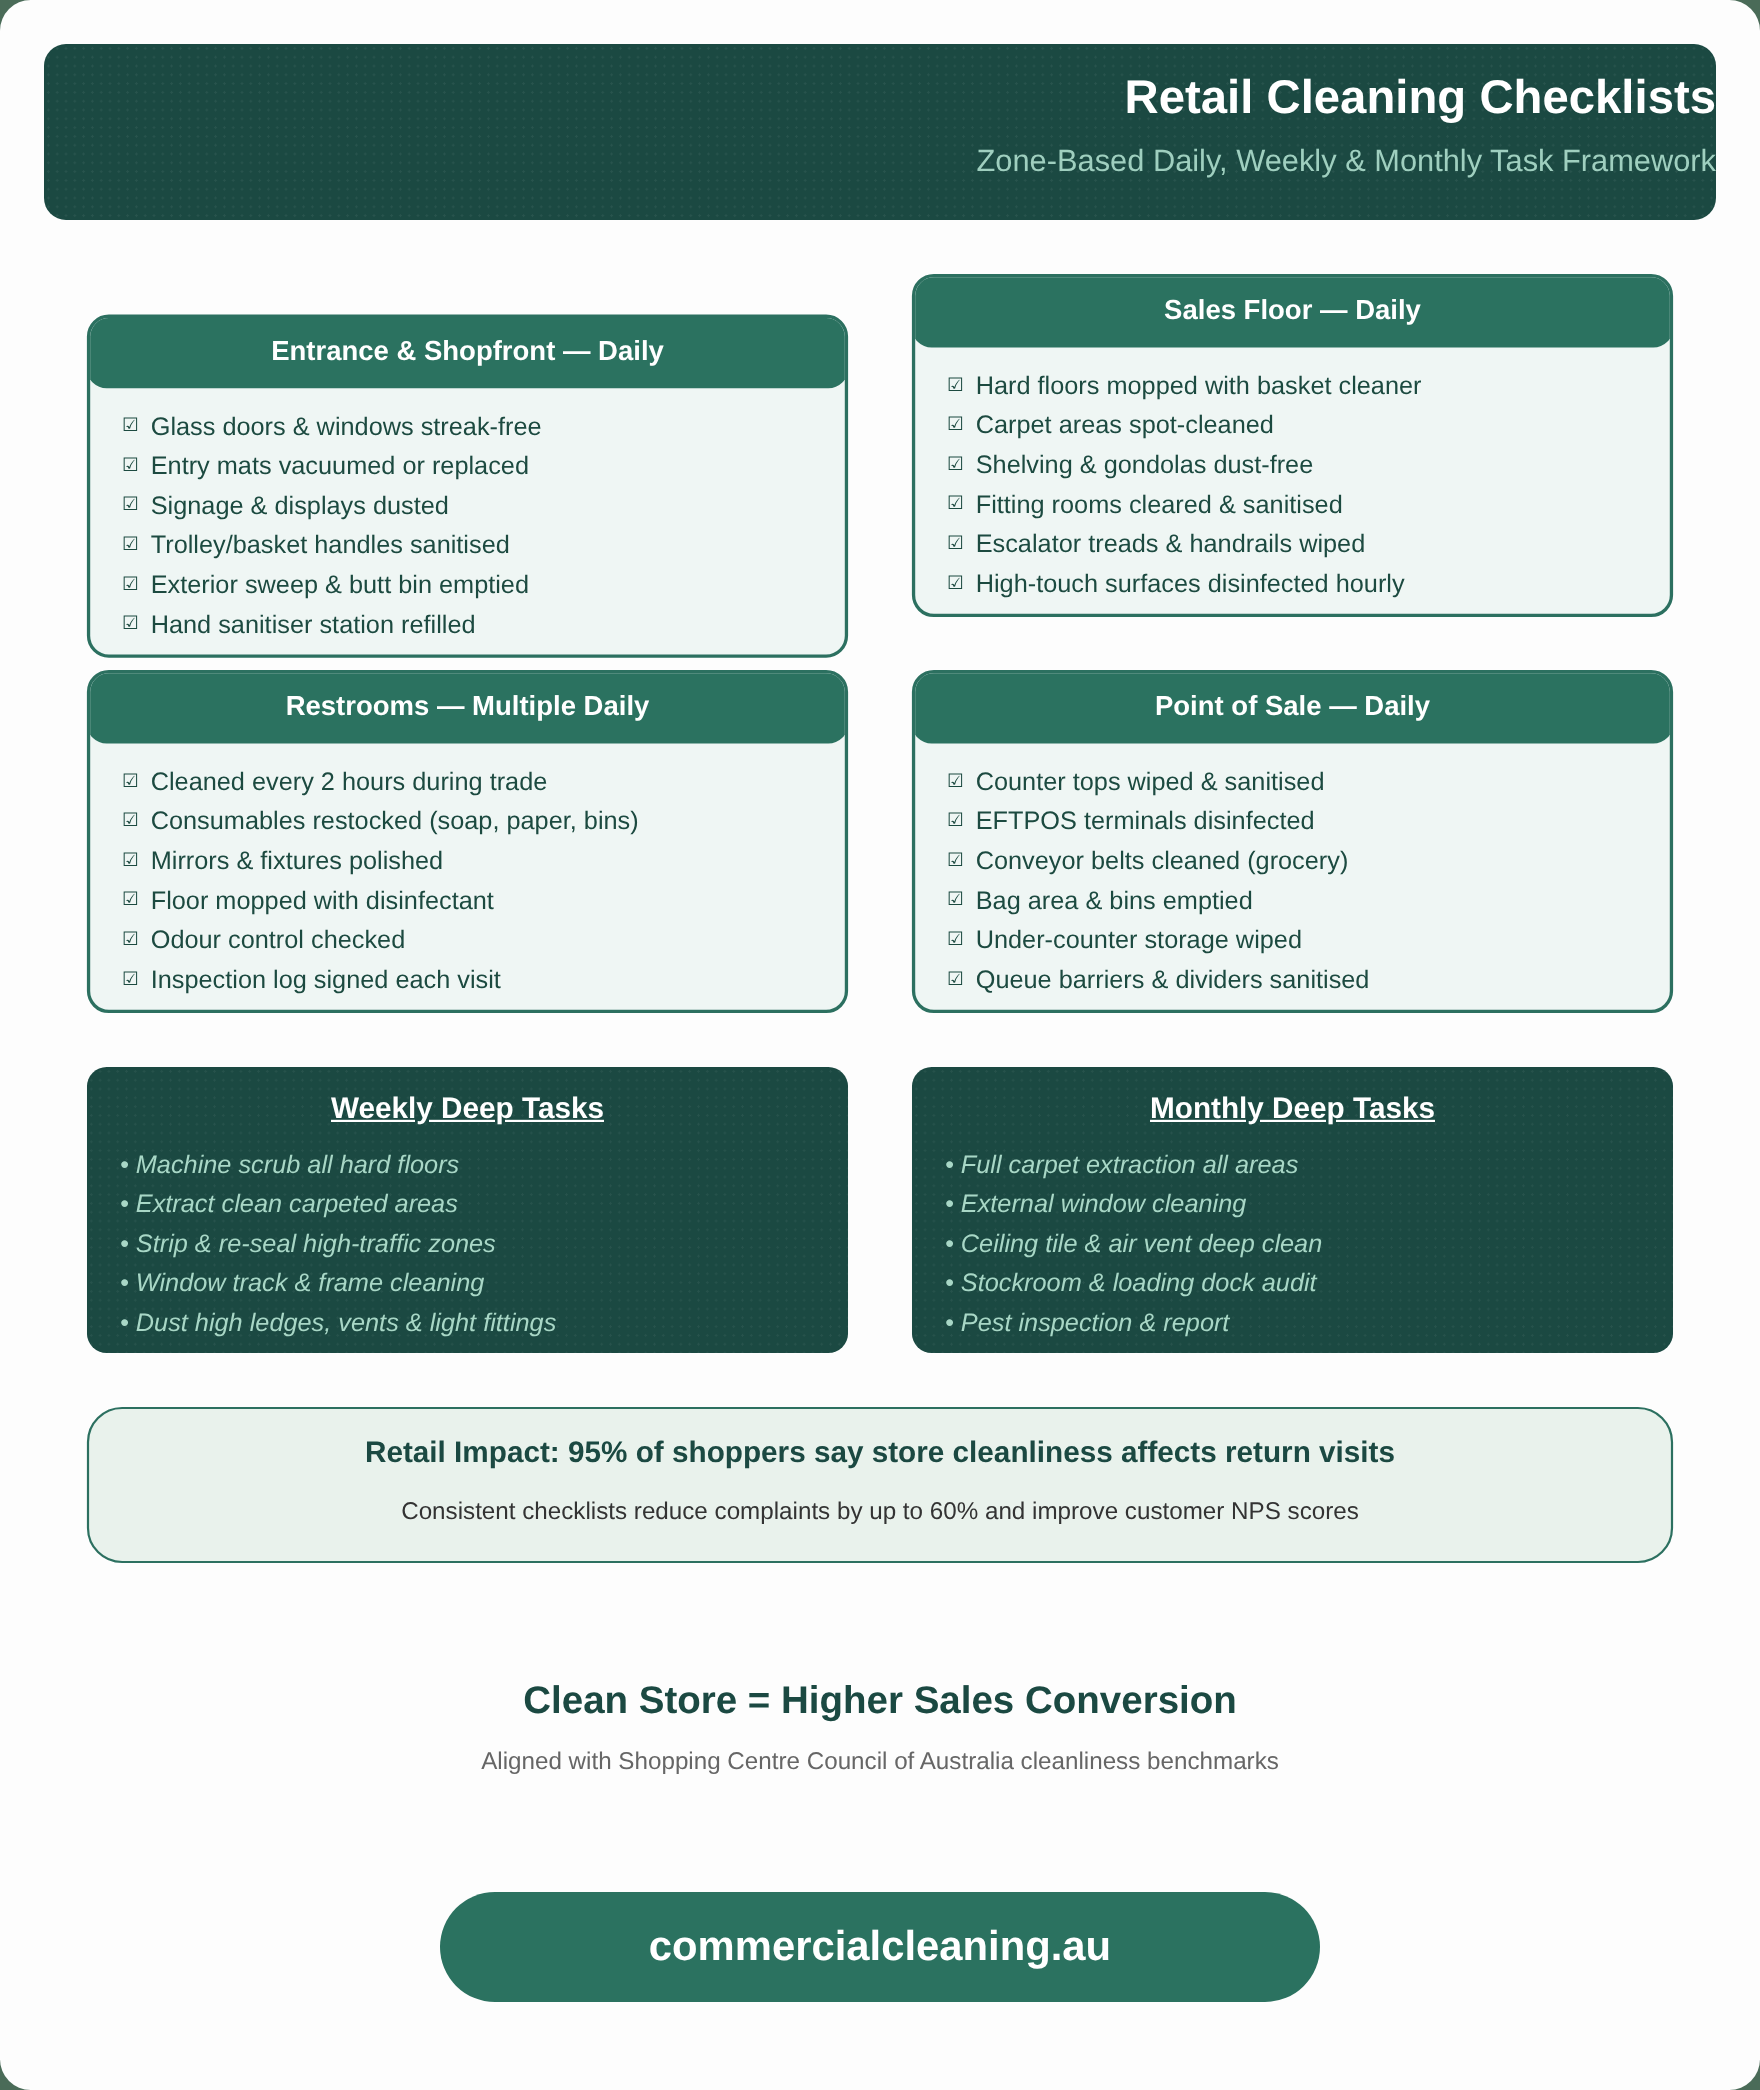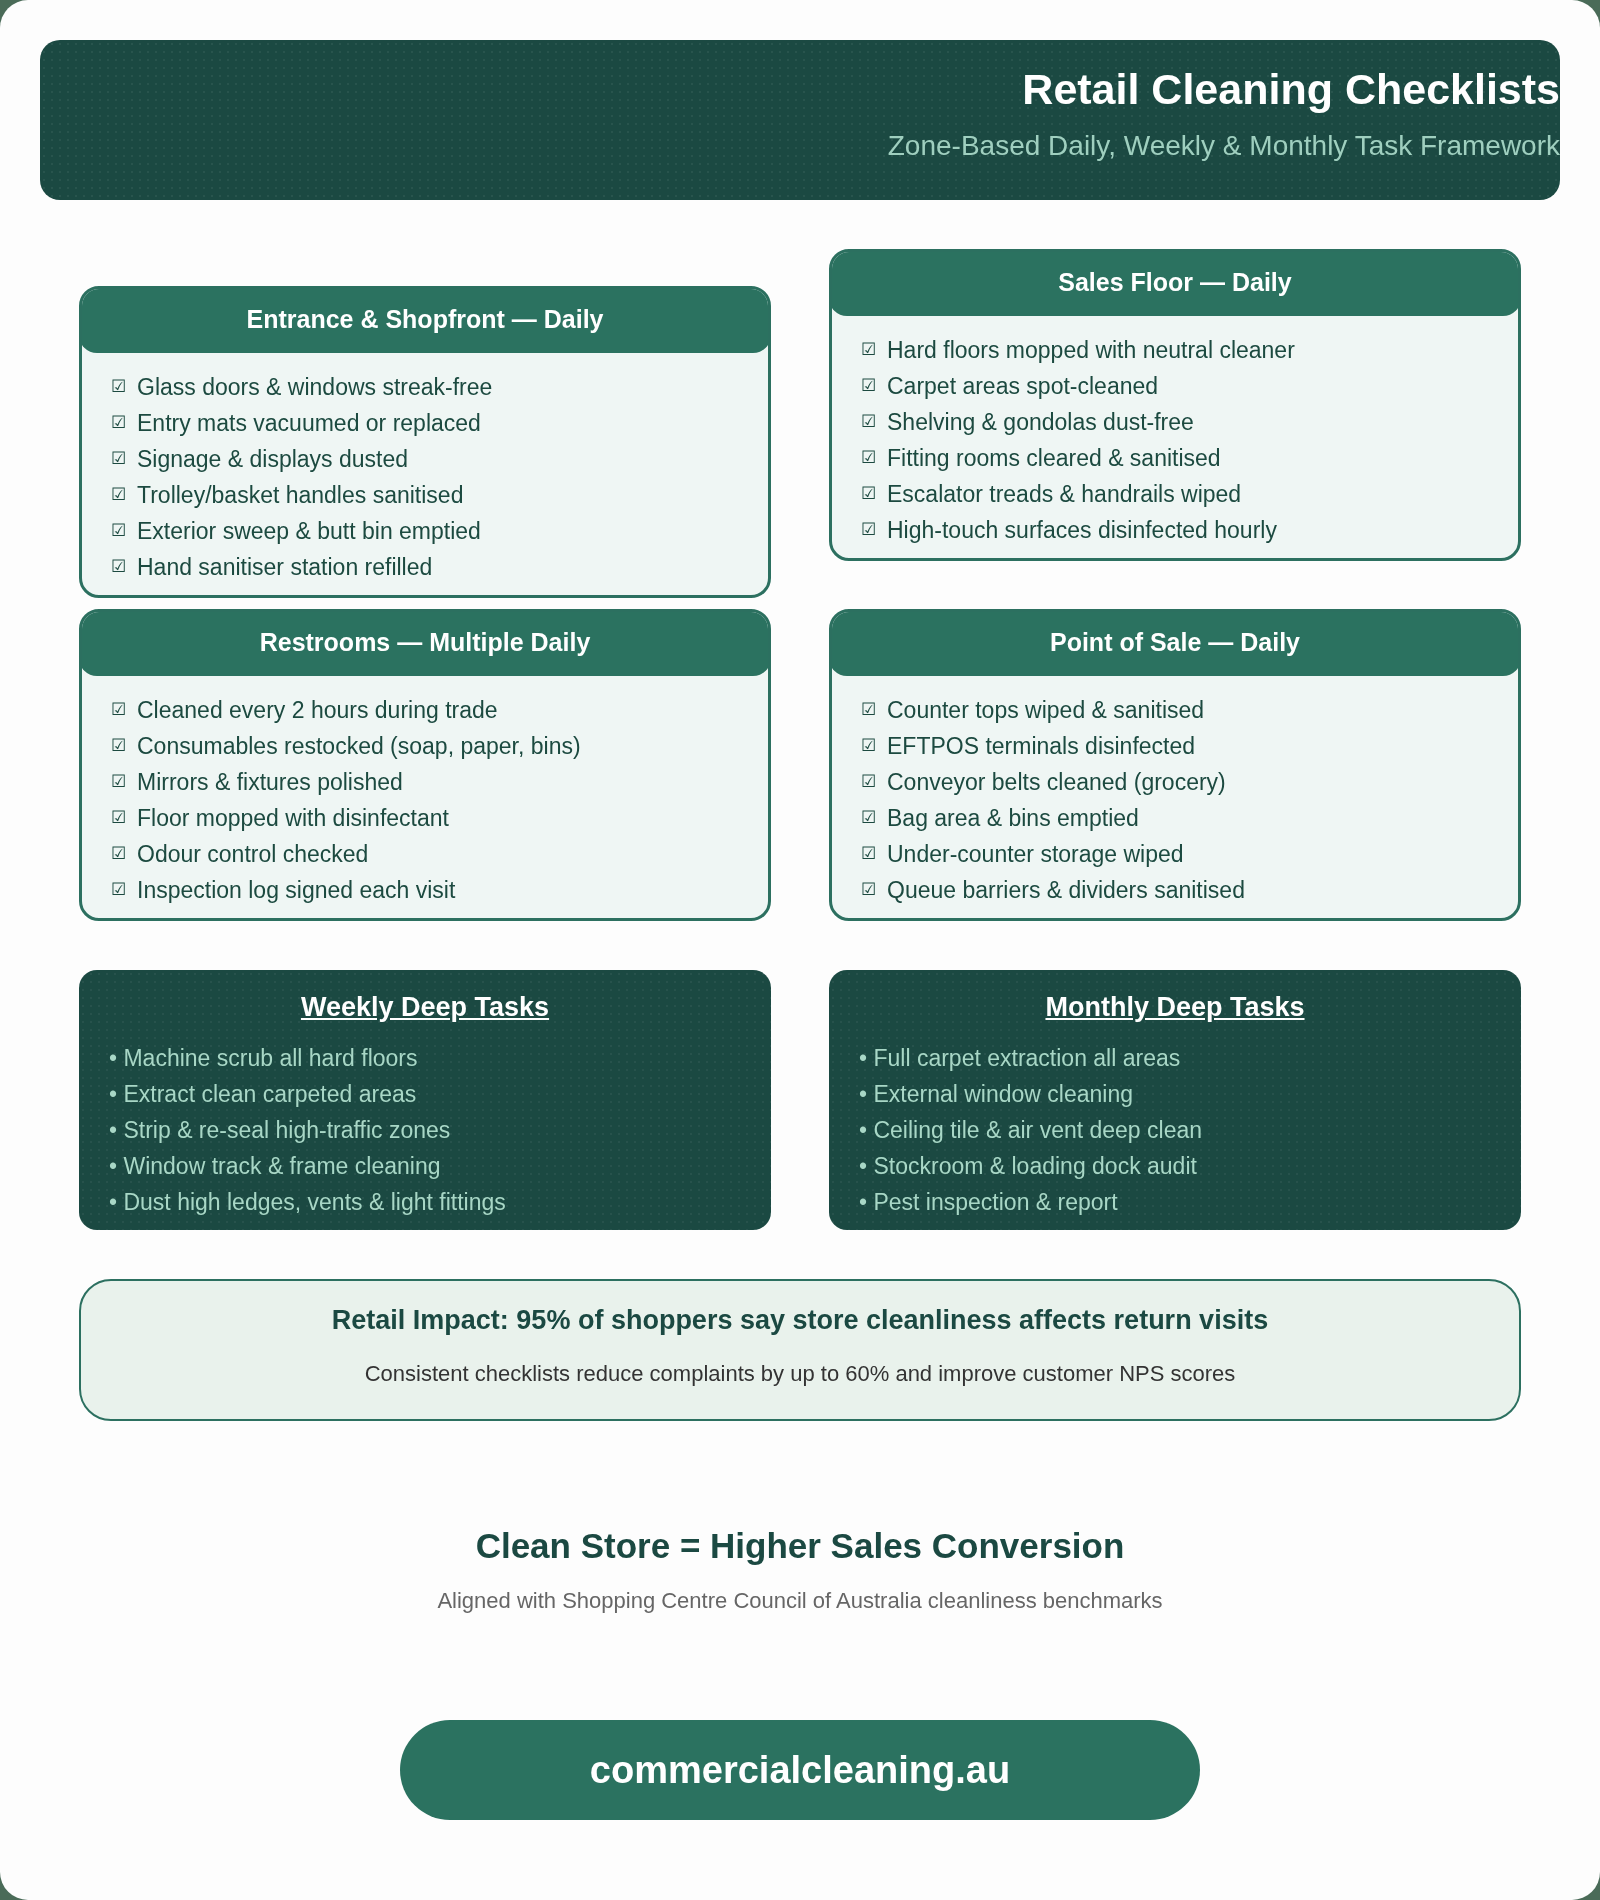--- a/index.html
+++ b/index.html
@@ -54,21 +54,21 @@
     position: absolute; width: 692px; height: 260px;
     background-color: #1b4942;
     background-image: radial-gradient(rgba(255,255,255,0.05) 1px, transparent 1px);
     background-size: 8px 8px;
     border-radius: 18px;
   }
   .deep-title {
     position: absolute; left: 0; right: 0; top: 22px; text-align: center;
     color: #ffffff; font-weight: bold; font-size: 27px; text-decoration: underline;
   }
-  .deep-list { position: absolute; left: 30px; top: 70px; list-style: none; }
+  .deep-list { position: absolute; left: 30px; top: 70px; list-style: none; font-style: italic; }
   .deep-list li {
     height: 36px; line-height: 36px; font-size: 23px; color: #a8d7c6;
   }
   .impact {
     position: absolute; left: 79px; top: 1279px; width: 1442px; height: 142px;
     background: #e9f2ec; border: 2px solid #2c7060; border-radius: 32px;
     text-align: center;
   }
   .impact-title {
     position: absolute; left: 0; right: 0; top: 24px;
@@ -131,21 +131,21 @@
           <span>Hand sanitiser station refilled</span>
         </li>
     </ul>
   </div>
 
   <div class="card" style="left:829px; top:249px;">
     <div class="card-head">Sales Floor — Daily</div>
     <ul class="card-list">
       <li>
           <span class="chk">☑</span>
-          <span>Hard floors mopped with neutral cleaner</span>
+          <span>Hard floors mopped with basket cleaner</span>
         </li>
       <li>
           <span class="chk">☑</span>
           <span>Carpet areas spot-cleaned</span>
         </li>
       <li>
           <span class="chk">☑</span>
           <span>Shelving &amp; gondolas dust-free</span>
         </li>
       <li>

